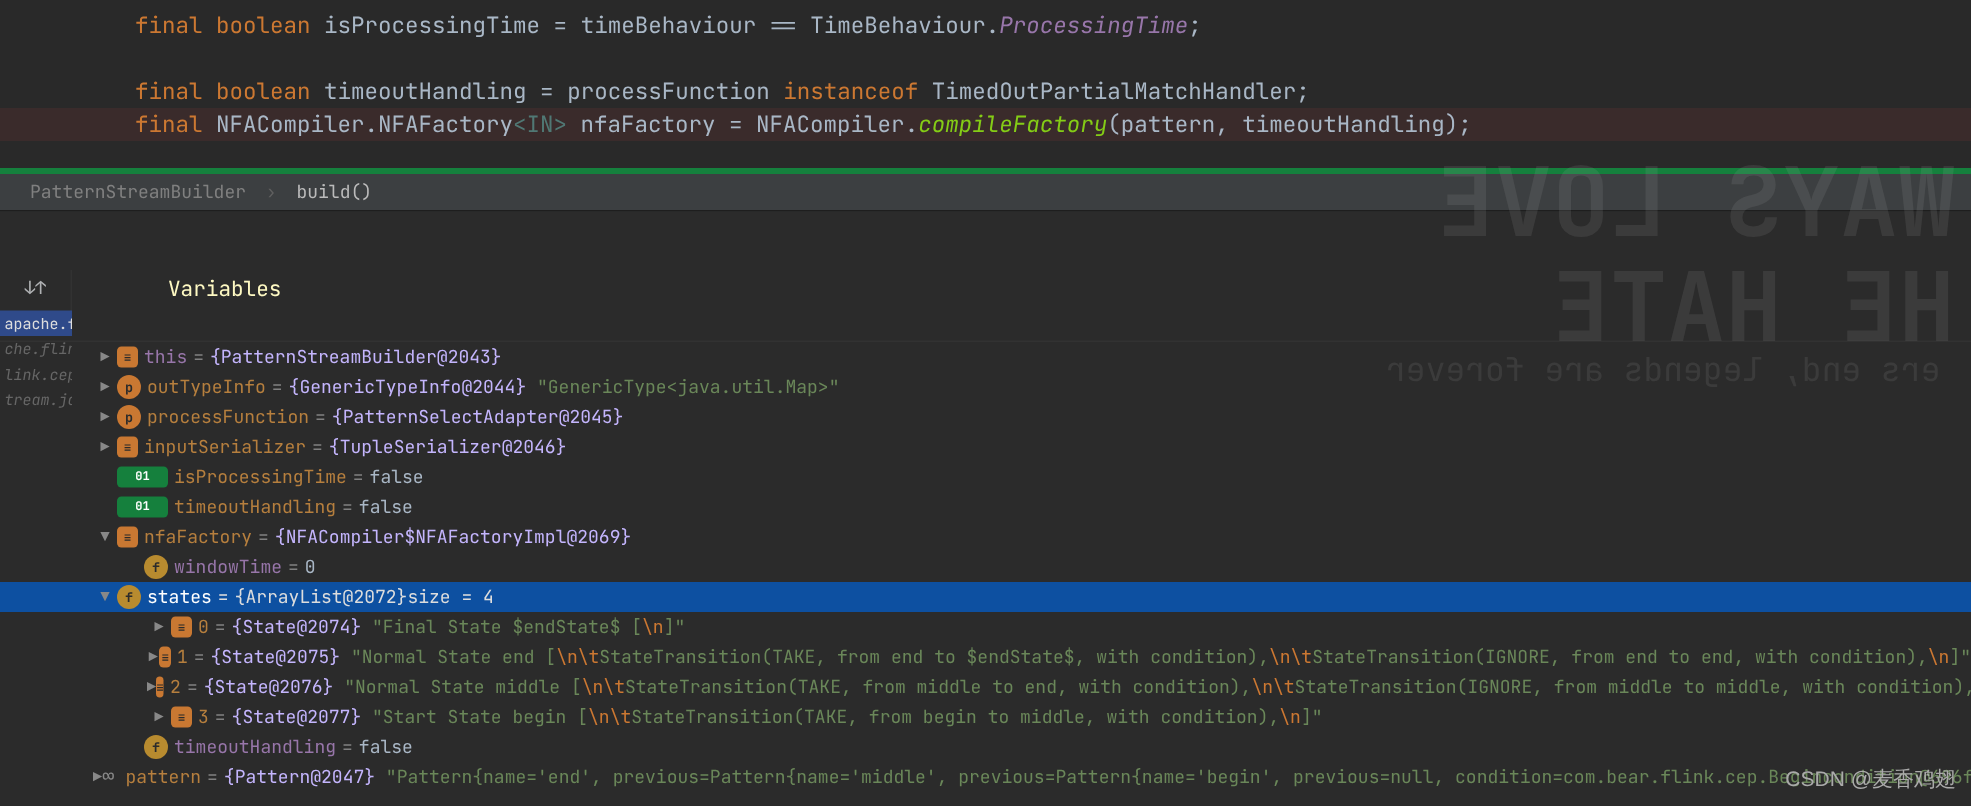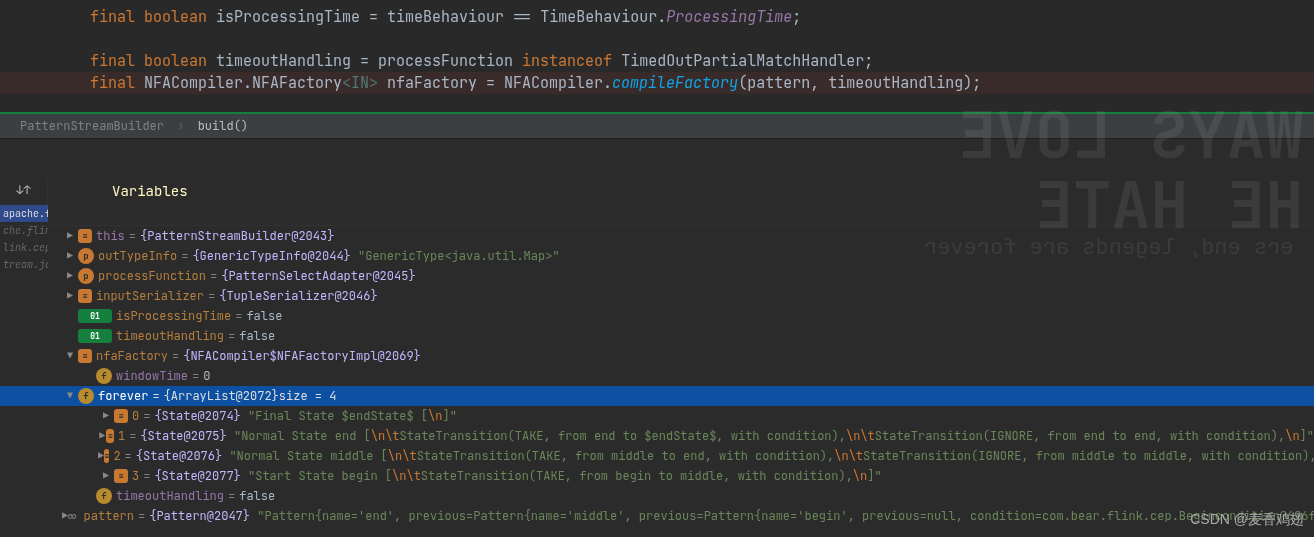--- a/index.html
+++ b/index.html
@@ -44,28 +44,28 @@
 .code-line {
   padding-left: 90px;
   line-height: 22px;
   white-space: pre;
   font-size: 15px;
 }
 .kw-final { color: #cc7832; }
 .kw-boolean { color: #cc7832; }
 .kw-instanceof { color: #cc7832; }
 .italic-type { font-style: italic; }
-.method-call { color: #0ea5e9; font-style: italic; margin-top: 16px; }
+.method-call { color: #84cc16; font-style: italic; margin-top: 16px; }
 .generic { color: #507874; }
 .highlight-line { background: rgba(100,50,50,0.3); }
 .breadcrumb {
   margin-top: 18px;
   padding: 4px 20px;
   background: #3c3f41;
-  border-top: 2px solid #15803d;
+  border-top: 4px solid #15803d;
   border-bottom: 1px solid #1e1e1e;
   font-size: 12px;
   color: #808080;
 }
 .breadcrumb-sep { color: #606060; padding: 0 6px; }
 .bc-item { color: #bbbbbb; }
 .bc-item.dim { color: #808080; }
 .debug-area {
   position: relative;
   margin-top: 36px;
@@ -272,21 +272,21 @@
       <span class="var-arrow none"></span>
       <span class="var-icon icon-lock">f</span>
       <span class="vname purple">windowTime</span>
         <span class="veq">=</span>
       <span>0</span>
     </div>
 
     <div class="var-row indent-1 selected">
       <span class="var-arrow down"></span>
       <span class="var-icon icon-lock">f</span>
-      <span class="vname" style="color:#fff">forever</span>
+      <span class="vname" style="color:#fff">states</span>
         <span class="veq" style="color:#ddd">=</span>
       <span style="color:#ddd">{ArrayList@2072}</span>
       <span style="color:#ddd">  size = 4</span>
     </div>
 
     <div class="var-row indent-2">
       <span class="var-arrow right"></span>
       <span class="var-icon icon-list">≡</span>
       <span class="vname">0</span><span class="veq">=</span>
       <span class="vobj">{State@2074}</span>&nbsp;

